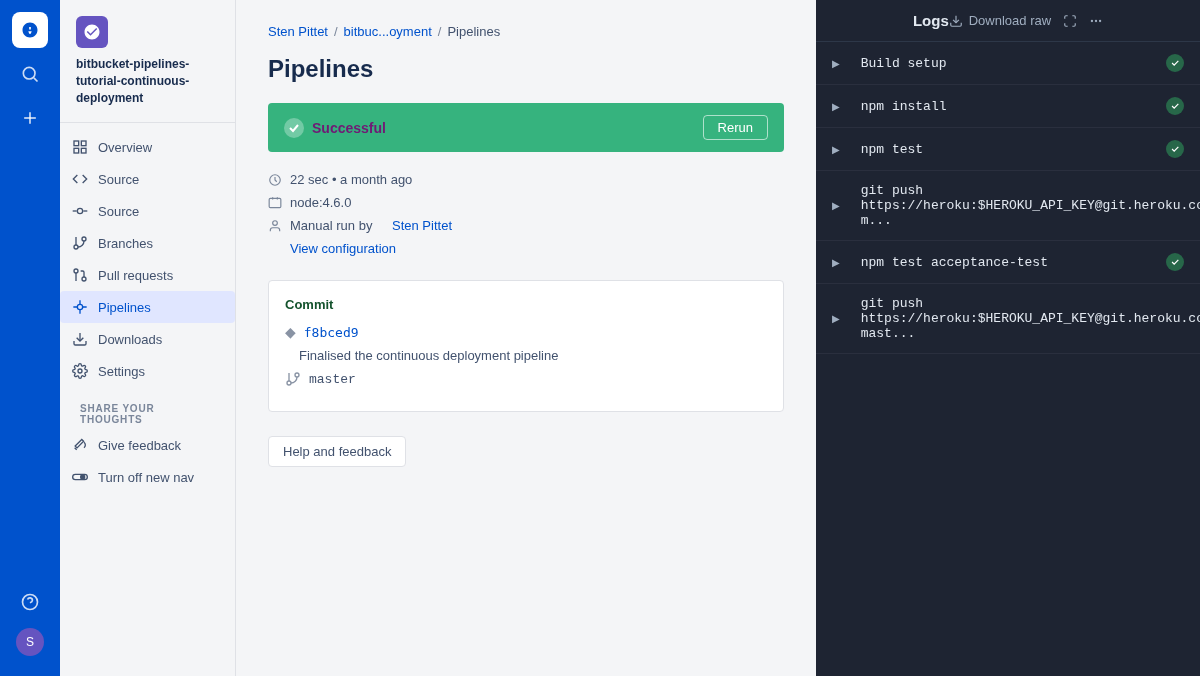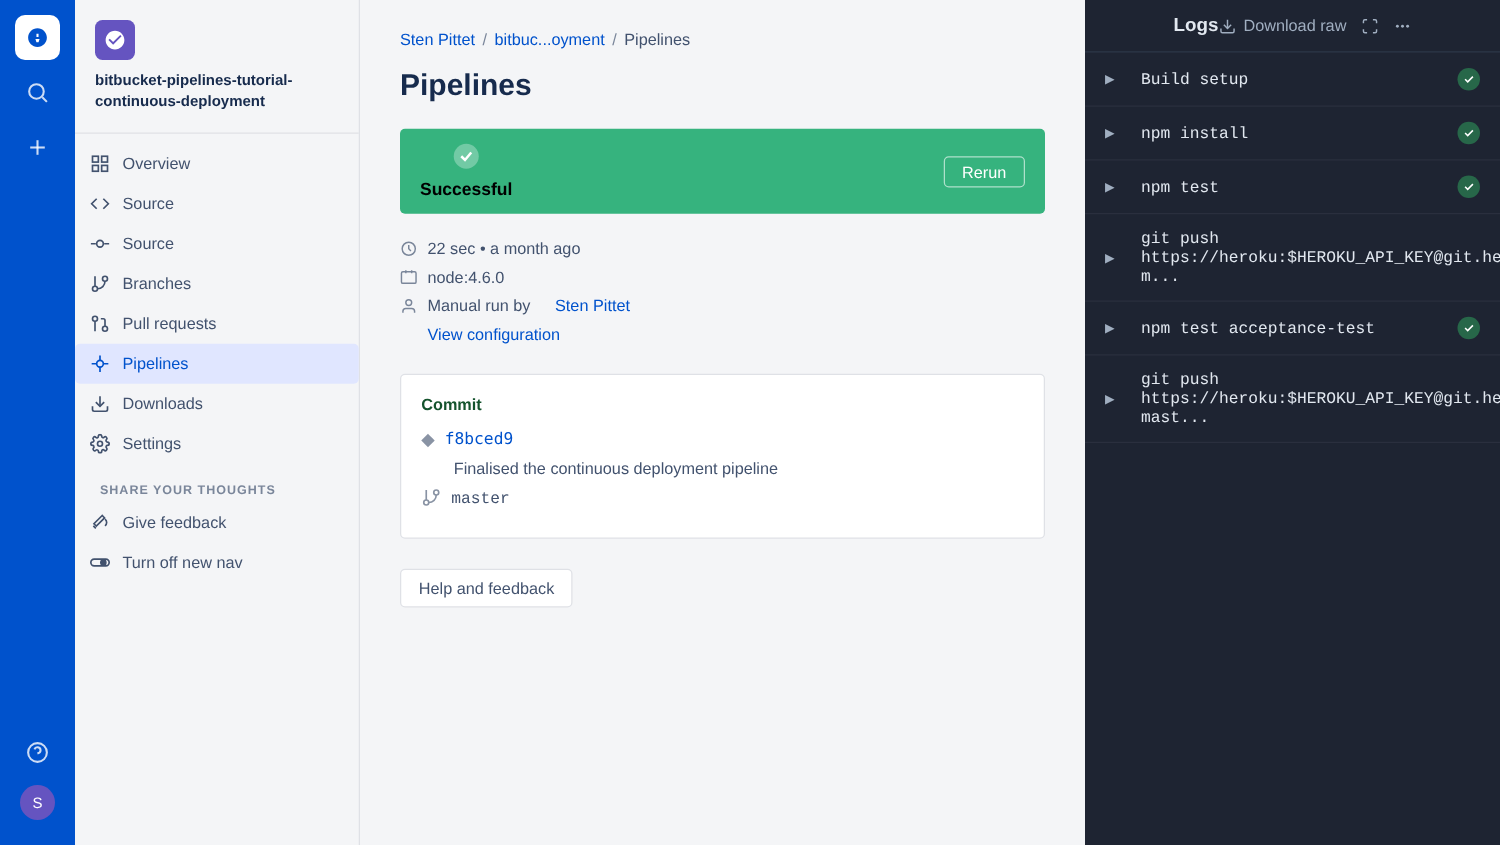--- a/index.html
+++ b/index.html
@@ -24,21 +24,21 @@
       display: flex; align-items: center; justify-content: center;
       cursor: pointer; color: rgba(255,255,255,0.8);
     }
     .rail-icon svg { width: 20px; height: 20px; }
     .rail-icon.logo { background: white; border-radius: 8px; }
     .rail-icon.logo svg { color: #0052cc; }
     .avatar-icon { width: 28px; height: 28px; border-radius: 50%; background: #6554c0; display: flex; align-items: center; justify-content: center; color: white; font-size: 12px; cursor: pointer; }
 
     
     .sidebar {
-      width: 228px;
+      width: 176px;
       background: #f4f5f7;
       border-right: 1px solid #dfe1e6;
       display: flex;
       flex-direction: column;
       padding: 16px 0;
       flex-shrink: 0;
     }
     .sidebar-repo {
       padding: 0 16px 16px 16px;
       border-bottom: 1px solid #dfe1e6;
@@ -105,21 +105,21 @@
     .page-title { font-size: 24px; font-weight: 600; color: #172b4d; margin-bottom: 20px; }
 
     
     .pipeline-status {
       background: #36b37e;
       border-radius: 4px;
       display: flex; align-items: center; justify-content: space-between;
       padding: 12px 16px;
       margin-bottom: 16px;
     }
-    .status-left { display: flex; align-items: center; gap: 8px; color: #000000; font-weight: 600; font-size: 14px; flex-direction: column; }
+    .status-left { display: flex; align-items: center; gap: 8px; color: #701a75; font-weight: 600; font-size: 14px; }
     .status-check { width: 20px; height: 20px; border-radius: 50%; background: rgba(255,255,255,0.3); display: flex; align-items: center; justify-content: center; }
     .rerun-btn {
       background: transparent;
       border: 1px solid rgba(255,255,255,0.6);
       color: white;
       padding: 4px 14px;
       border-radius: 4px;
       cursor: pointer;
       font-size: 13px;
     }
@@ -384,21 +384,21 @@
         </div>
       </div>
 
       
       <div class="commit-card">
         <div class="commit-title">Commit</div>
         <div class="commit-row">
           <span class="commit-diamond">◆</span>
           <a href="#" class="commit-hash">f8bced9</a>
         </div>
-        <div class="commit-row" style="margin-left: 26px;">
+        <div class="commit-row" style="margin-left: 14px;">
           <span class="commit-message">Finalised the continuous deployment pipeline</span>
         </div>
         <div class="commit-row" style="margin-top: 8px;">
           <svg width="16" height="16" viewBox="0 0 24 24" fill="none" stroke="#8993a4" stroke-width="2">
               <line x1="6" y1="3" x2="6" y2="15"></line>
               <circle cx="18" cy="6" r="3"></circle>
               <circle cx="6" cy="18" r="3"></circle>
               <path d="M18 9a9 9 0 0 1-9 9"></path>
             </svg>
           <span class="branch-name">master</span>

